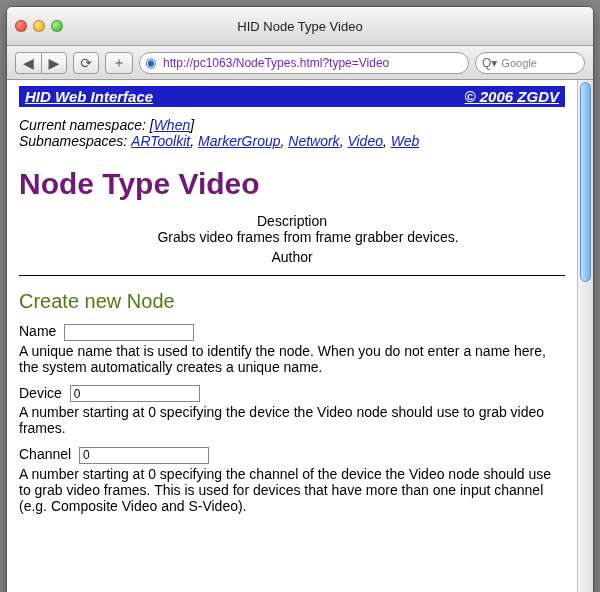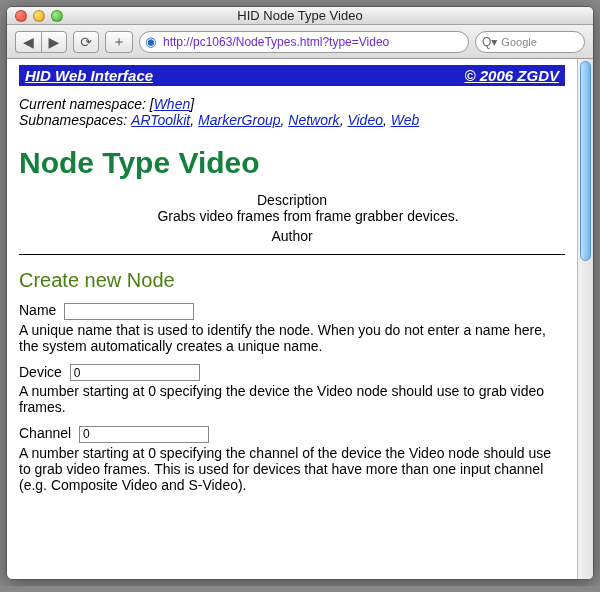--- a/index.html
+++ b/index.html
@@ -14,21 +14,21 @@
   }
   .window {
     width: 588px;
     background: #fff;
     border: 1px solid #555;
     border-radius: 6px;
     overflow: hidden;
     box-shadow: 0 4px 18px rgba(0,0,0,0.4);
   }
   .titlebar {
-    height: 18px;
+    height: 39px;
     background: linear-gradient(#f6f6f6, #d8d8d8);
     border-bottom: 1px solid #a0a0a0;
     display: flex;
     align-items: center;
     position: relative;
     text-decoration: underline;
   }
   .traffic {
     display: flex;
     gap: 6px;
@@ -139,21 +139,21 @@
     font-weight: bold;
     padding: 2px 6px;
     display: flex;
     justify-content: space-between;
   }
   .banner a { color: #fff; text-decoration: underline; }
   .meta { margin-top: 10px; font-size: 14px; }
   .meta i { font-style: italic; }
   .link { color: #1122cc; text-decoration: underline; font-style: italic; }
   h1.pg {
-    color: #15803d;
+    color: #701a75;
     font-size: 30px;
     font-weight: bold;
     margin: 18px 0 12px 0;
   }
   h2.pg {
     color: #4d7c0f;
     font-size: 20px;
     font-weight: normal;
     margin: 14px 0 10px 0;
   }

